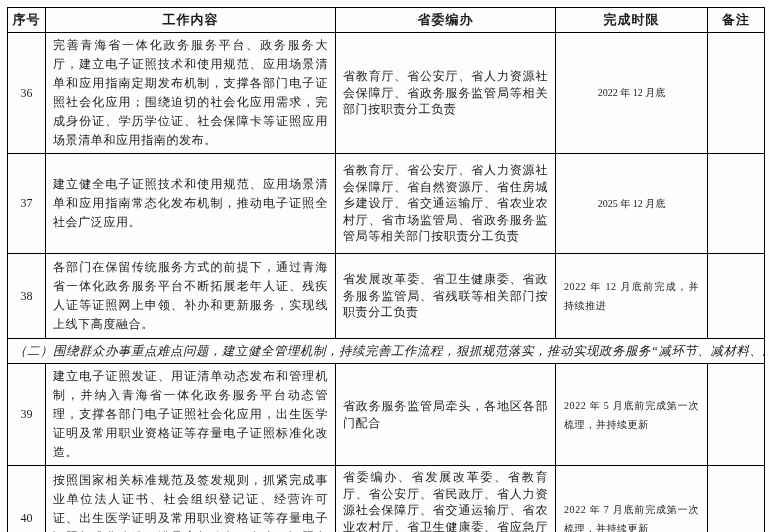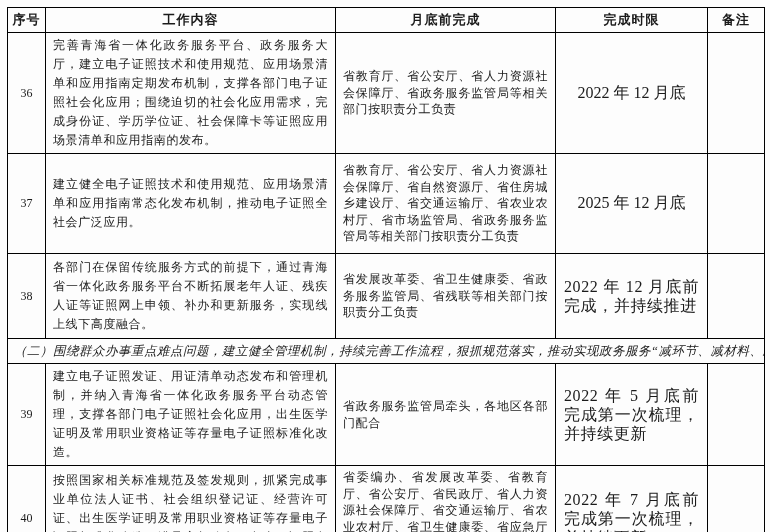--- a/index.html
+++ b/index.html
@@ -58,21 +58,21 @@
     text-justify:inter-character;
     letter-spacing:0.6px;
   }
   td.unit-cell .just {
     line-height:16.5px;
     text-align:justify;
     text-justify:inter-character;
     letter-spacing:0.6px;
   }
   td.deadline-cell {
-    font-size:16px;
+    font-size:10px;
     padding:3px 8px;
   }
   td.deadline-cell.center { text-align:center; padding:3px 2px; }
   td.deadline-cell .just {
     line-height:19px;
     text-align:justify;
     text-justify:inter-character;
     letter-spacing:0.6px;
   }
   td.remark-cell { font-size:12.5px; }
@@ -94,21 +94,21 @@
       <col class="c-no">
       <col class="c-content">
       <col class="c-unit">
       <col class="c-deadline">
       <col class="c-remark">
     </colgroup>
     <thead>
       <tr class="hdr">
         <th>序号</th>
         <th>工作内容</th>
-        <th>月底前完成</th>
+        <th>省委编办</th>
         <th>完成时限</th>
         <th>备注</th>
       </tr>
     </thead>
     <tbody>
       <tr class="r36">
         <td class="no-cell">36</td>
         <td class="content-cell">
           <div class="just">完善青海省一体化政务服务平台、政务服务大厅，建立电子证照技术和使用规范、应用场景清单和应用指南定期发布机制，支撑各部门电子证照社会化应用；围绕迫切的社会化应用需求，完成身份证、学历学位证、社会保障卡等证照应用场景清单和应用指南的发布。</div>
         </td>

